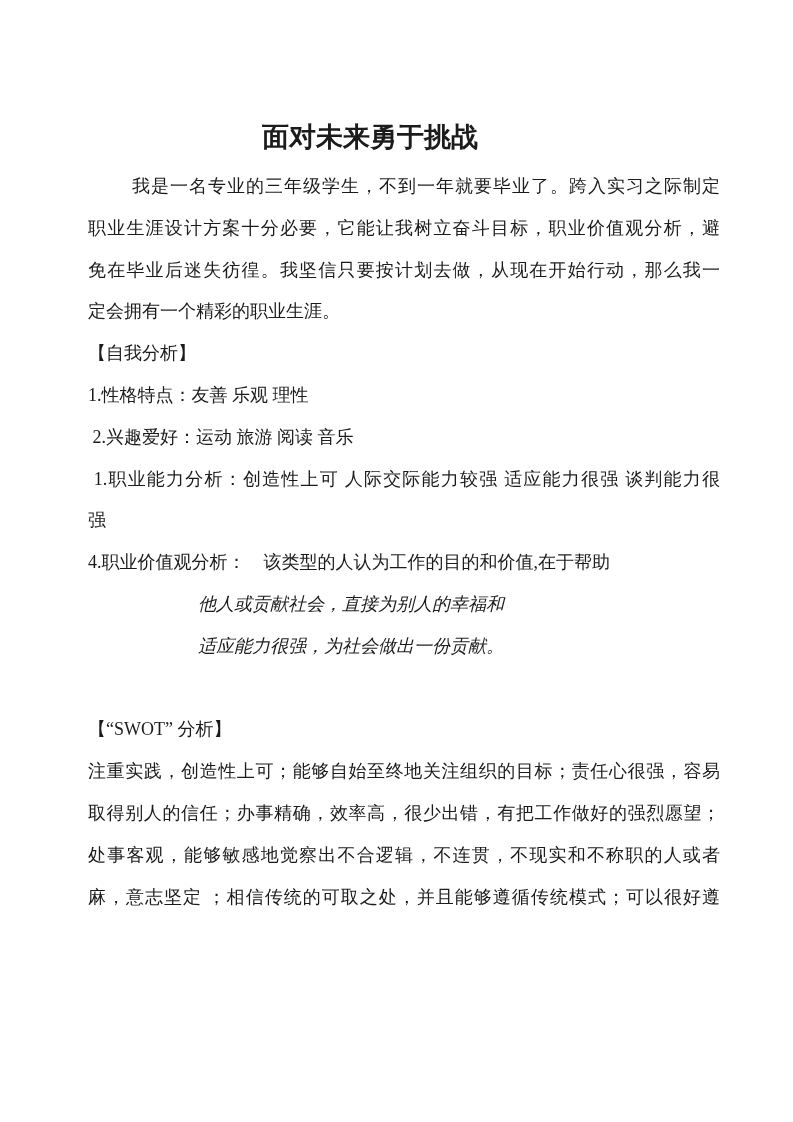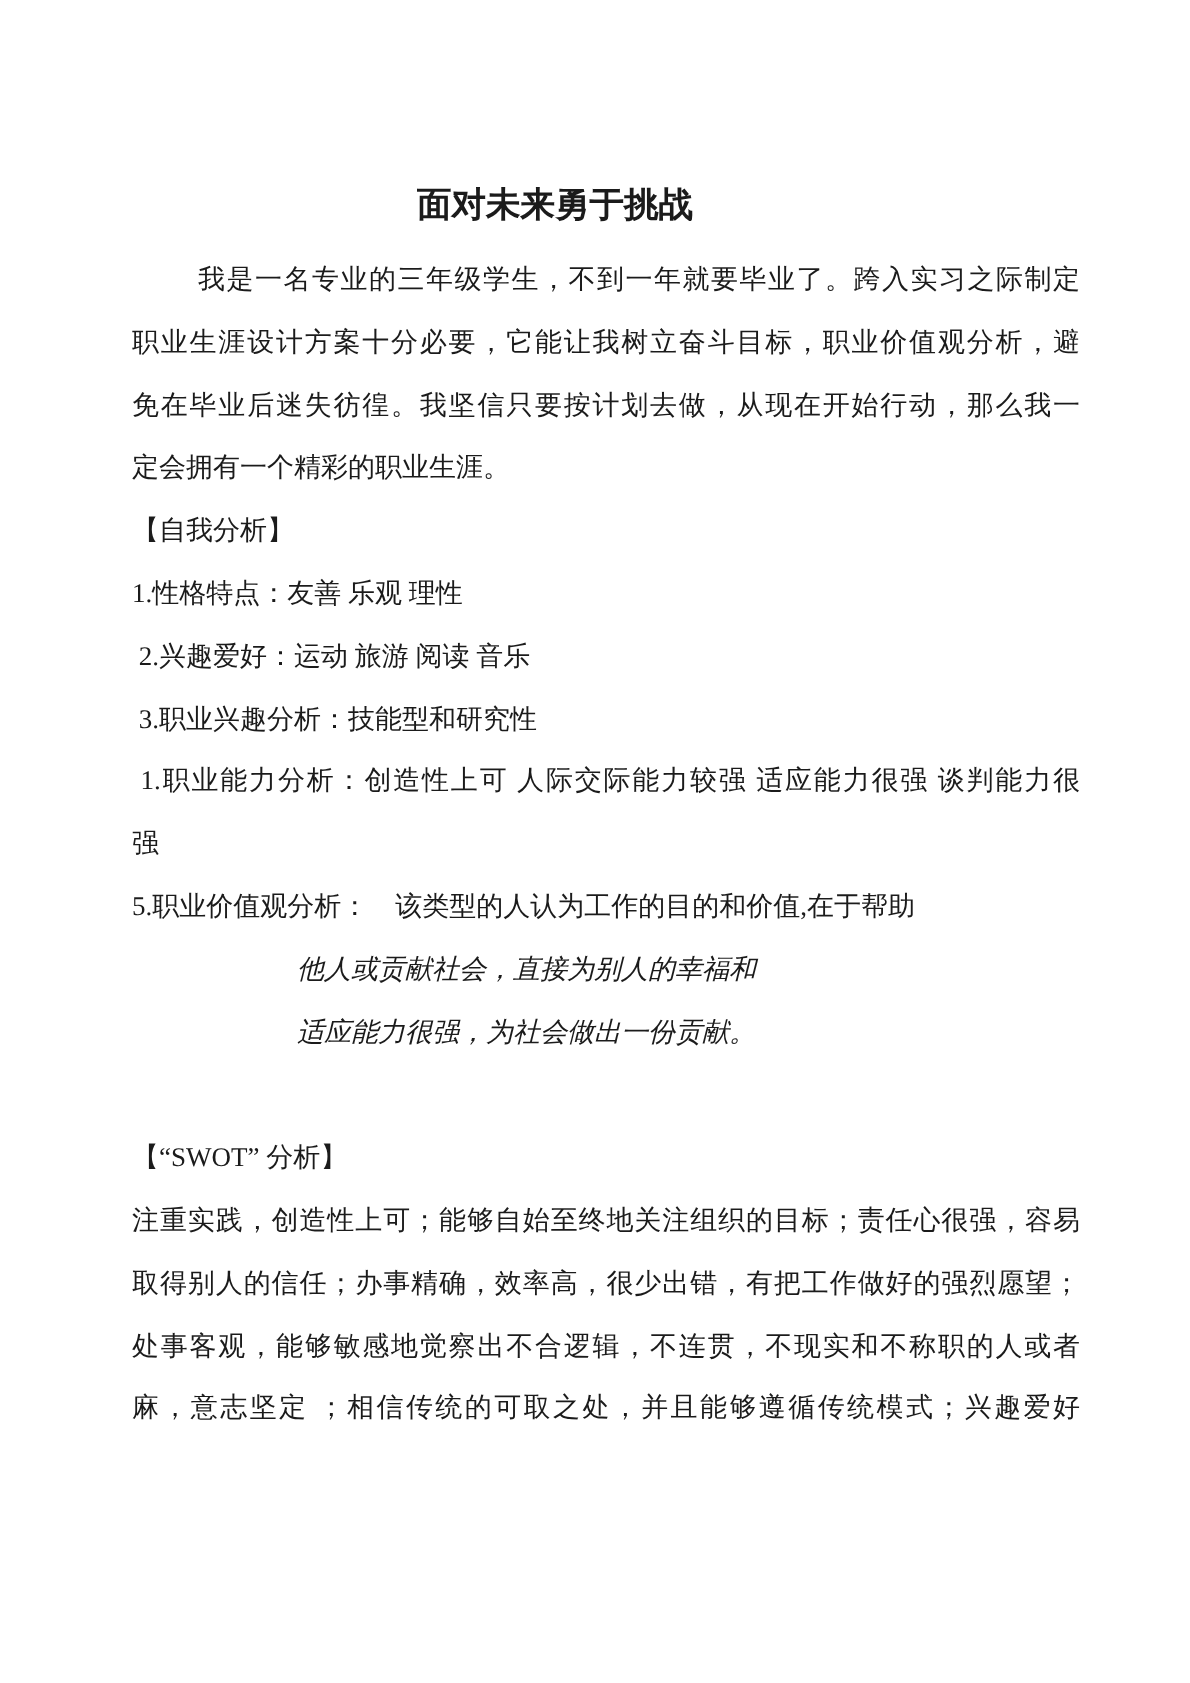--- a/index.html
+++ b/index.html
@@ -12,21 +12,21 @@
     position: relative;
     width: 793px; height: 1122px;
     background: #ffffff;
     overflow: hidden;
     color: #1b1b1b;
   }
   .doc-title {
     position: absolute;
     top: 122px; left: 54px; width: 632px;
     text-align: center;
-    font-size: 23px;
+    font-size: 27px;
     font-weight: bold;
     line-height: 30px;
     white-space: pre-wrap;
   }
   .content {
     position: absolute;
     top: 166px; left: 88px; width: 632px;
   }
   .line {
     height: 41.8px;
@@ -54,29 +54,28 @@
   <div class="content">
 
     <div class="line fill indent-first">我是一名专业的三年级学生，不到一年就要毕业了。跨入实习之际制定</div>
     <div class="line fill">职业生涯设计方案十分必要，它能让我树立奋斗目标，职业价值观分析，避</div>
     <div class="line fill">免在毕业后迷失彷徨。我坚信只要按计划去做，从现在开始行动，那么我一</div>
     <div class="line">定会拥有一个精彩的职业生涯。</div>
 
     <div class="line">【自我分析】</div>
     <div class="line">1.性格特点：友善 乐观 理性</div>
     <div class="line"> 2.兴趣爱好：运动 旅游 阅读 音乐</div>
-    <div class="line"> 3.职业兴趣分析：技能型和研究性</div>
     <div class="line fill"> 1.职业能力分析：创造性上可 人际交际能力较强 适应能力很强 谈判能力很</div>
     <div class="line">强</div>
-    <div class="line">5.职业价值观分析：　该类型的人认为工作的目的和价值,在于帮助</div>
+    <div class="line">4.职业价值观分析：　该类型的人认为工作的目的和价值,在于帮助</div>
     <div class="line indent-deep">他人或贡献社会，直接为别人的幸福和</div>
     <div class="line indent-deep">适应能力很强，为社会做出一份贡献。</div>
 
     <div class="line blank"></div>
 
     <div class="line">【“SWOT” 分析】</div>
     <div class="line fill">注重实践，创造性上可；能够自始至终地关注组织的目标；责任心很强，容易</div>
     <div class="line fill">取得别人的信任；办事精确，效率高，很少出错，有把工作做好的强烈愿望；</div>
     <div class="line fill">处事客观，能够敏感地觉察出不合逻辑，不连贯，不现实和不称职的人或者</div>
-    <div class="line fill">麻，意志坚定 ；相信传统的可取之处，并且能够遵循传统模式；兴趣爱好</div>
+    <div class="line fill">麻，意志坚定 ；相信传统的可取之处，并且能够遵循传统模式；可以很好遵</div>
 
   </div>
 </div>
 
 </body></html>

